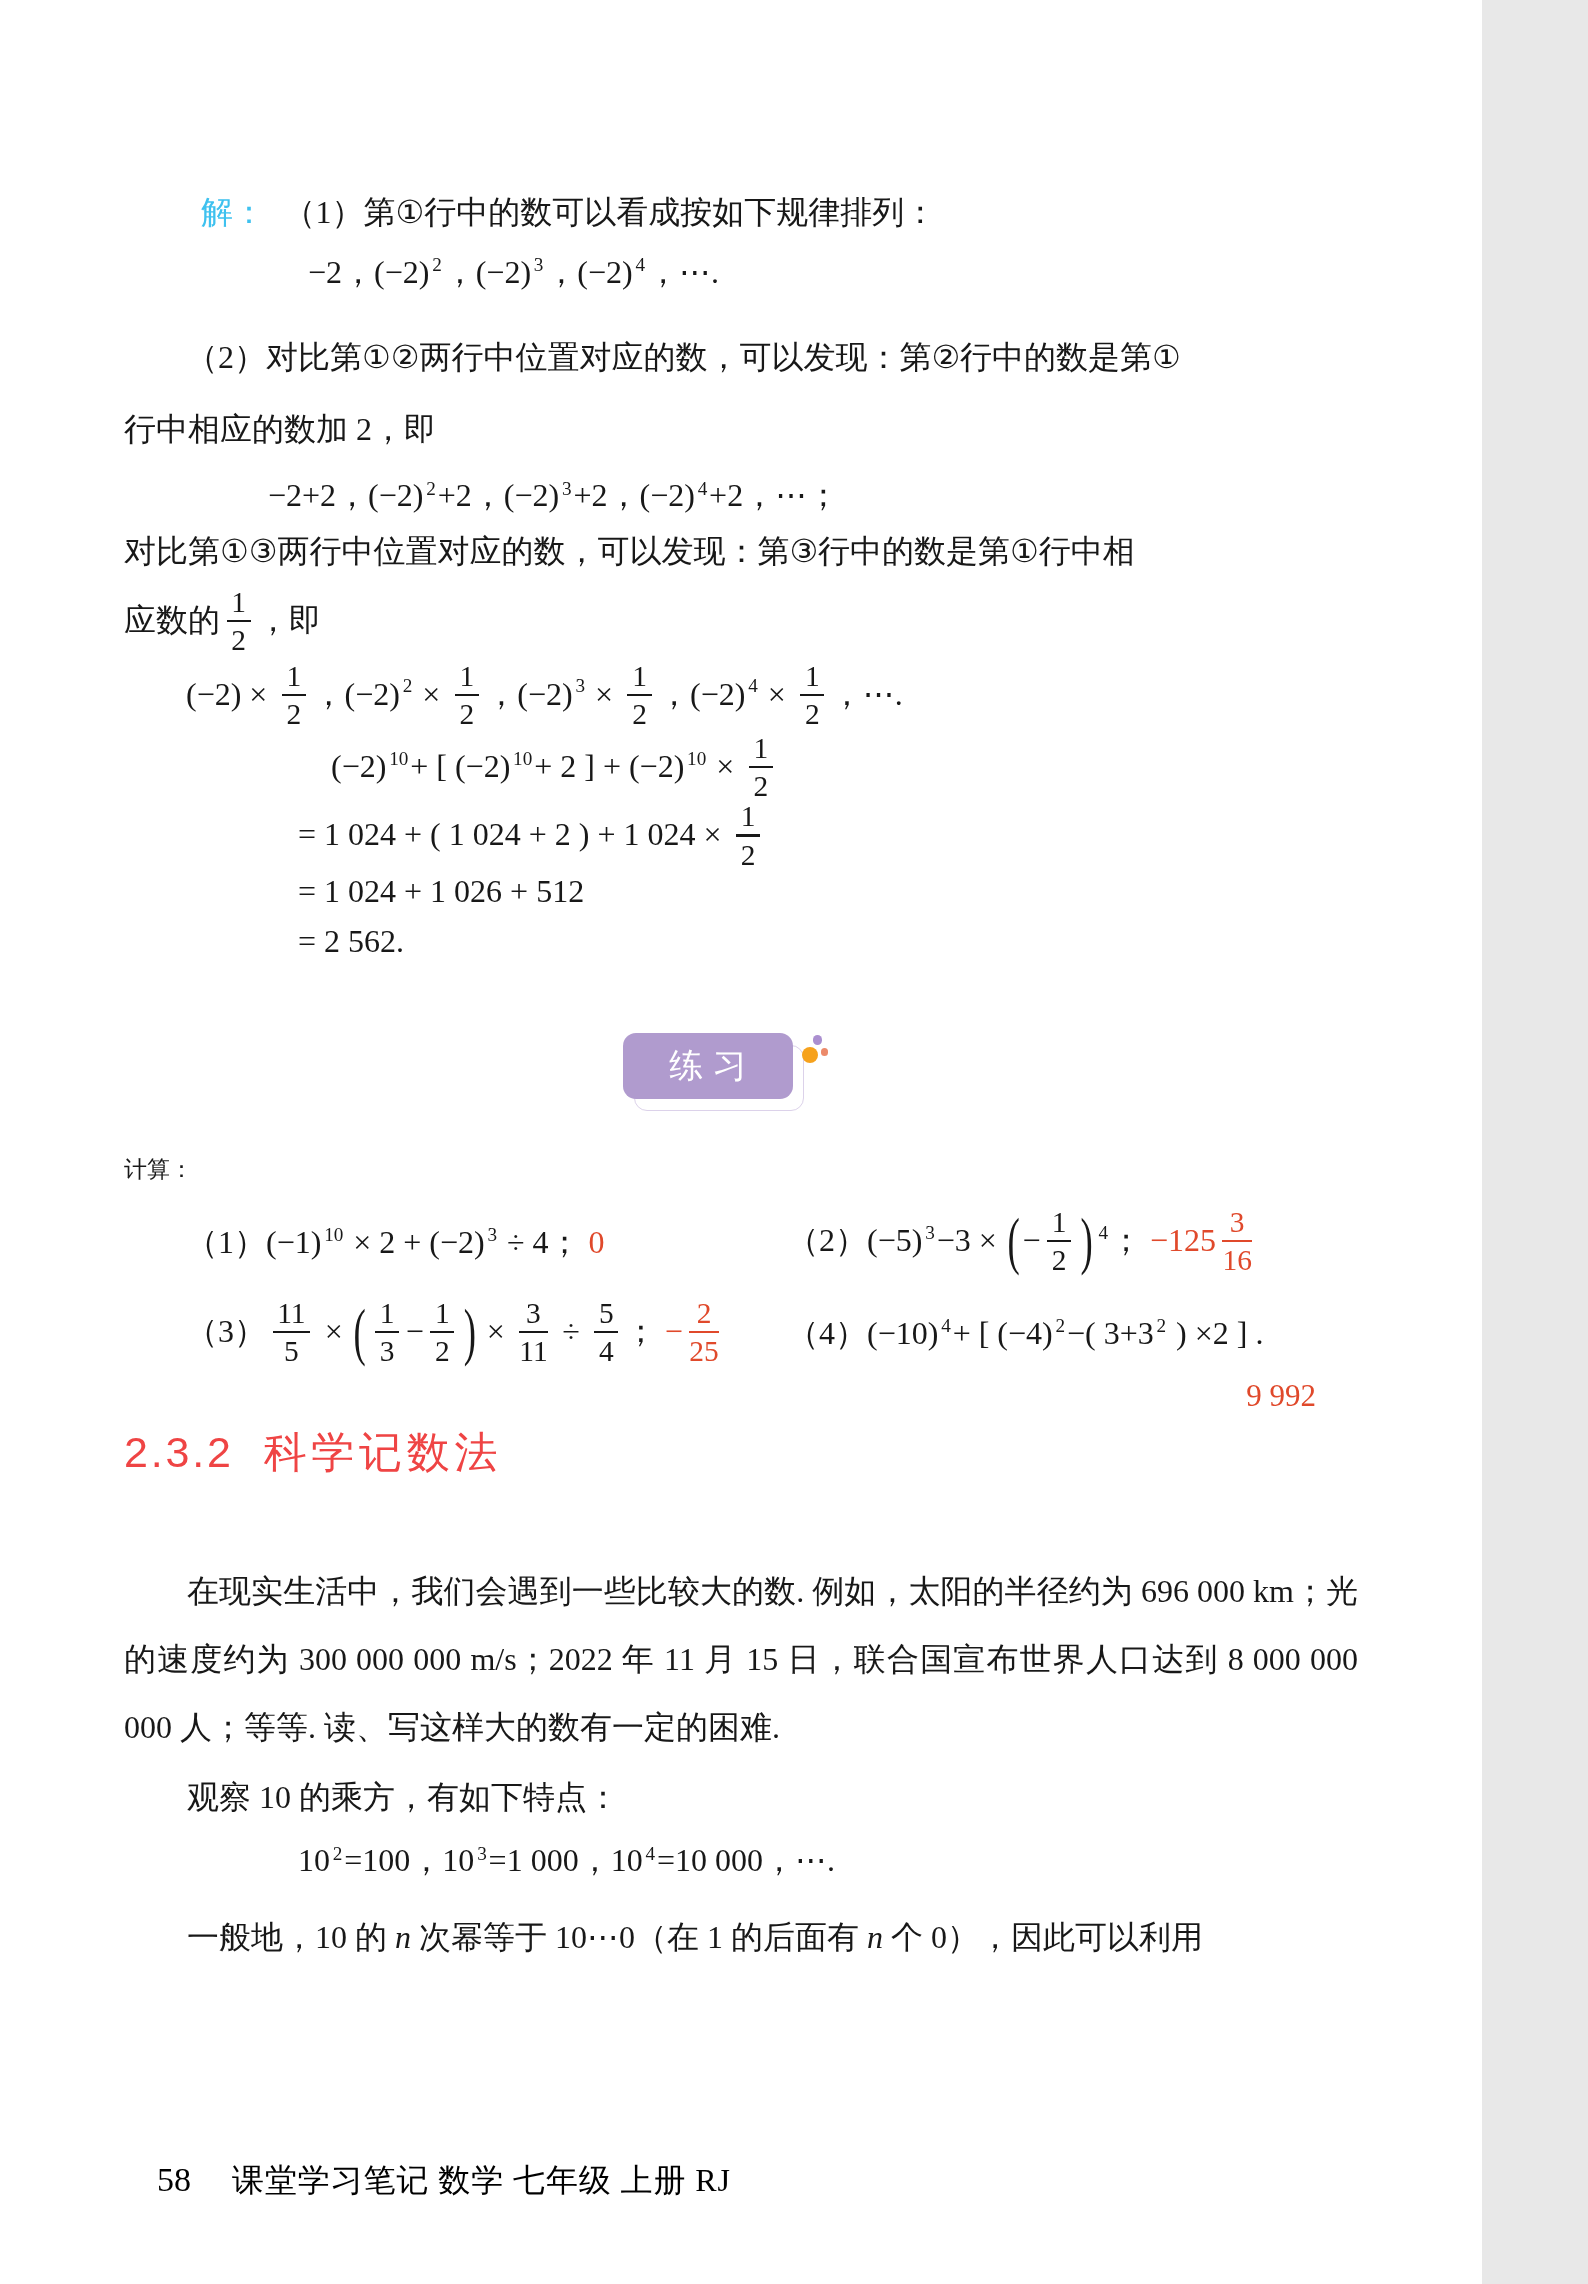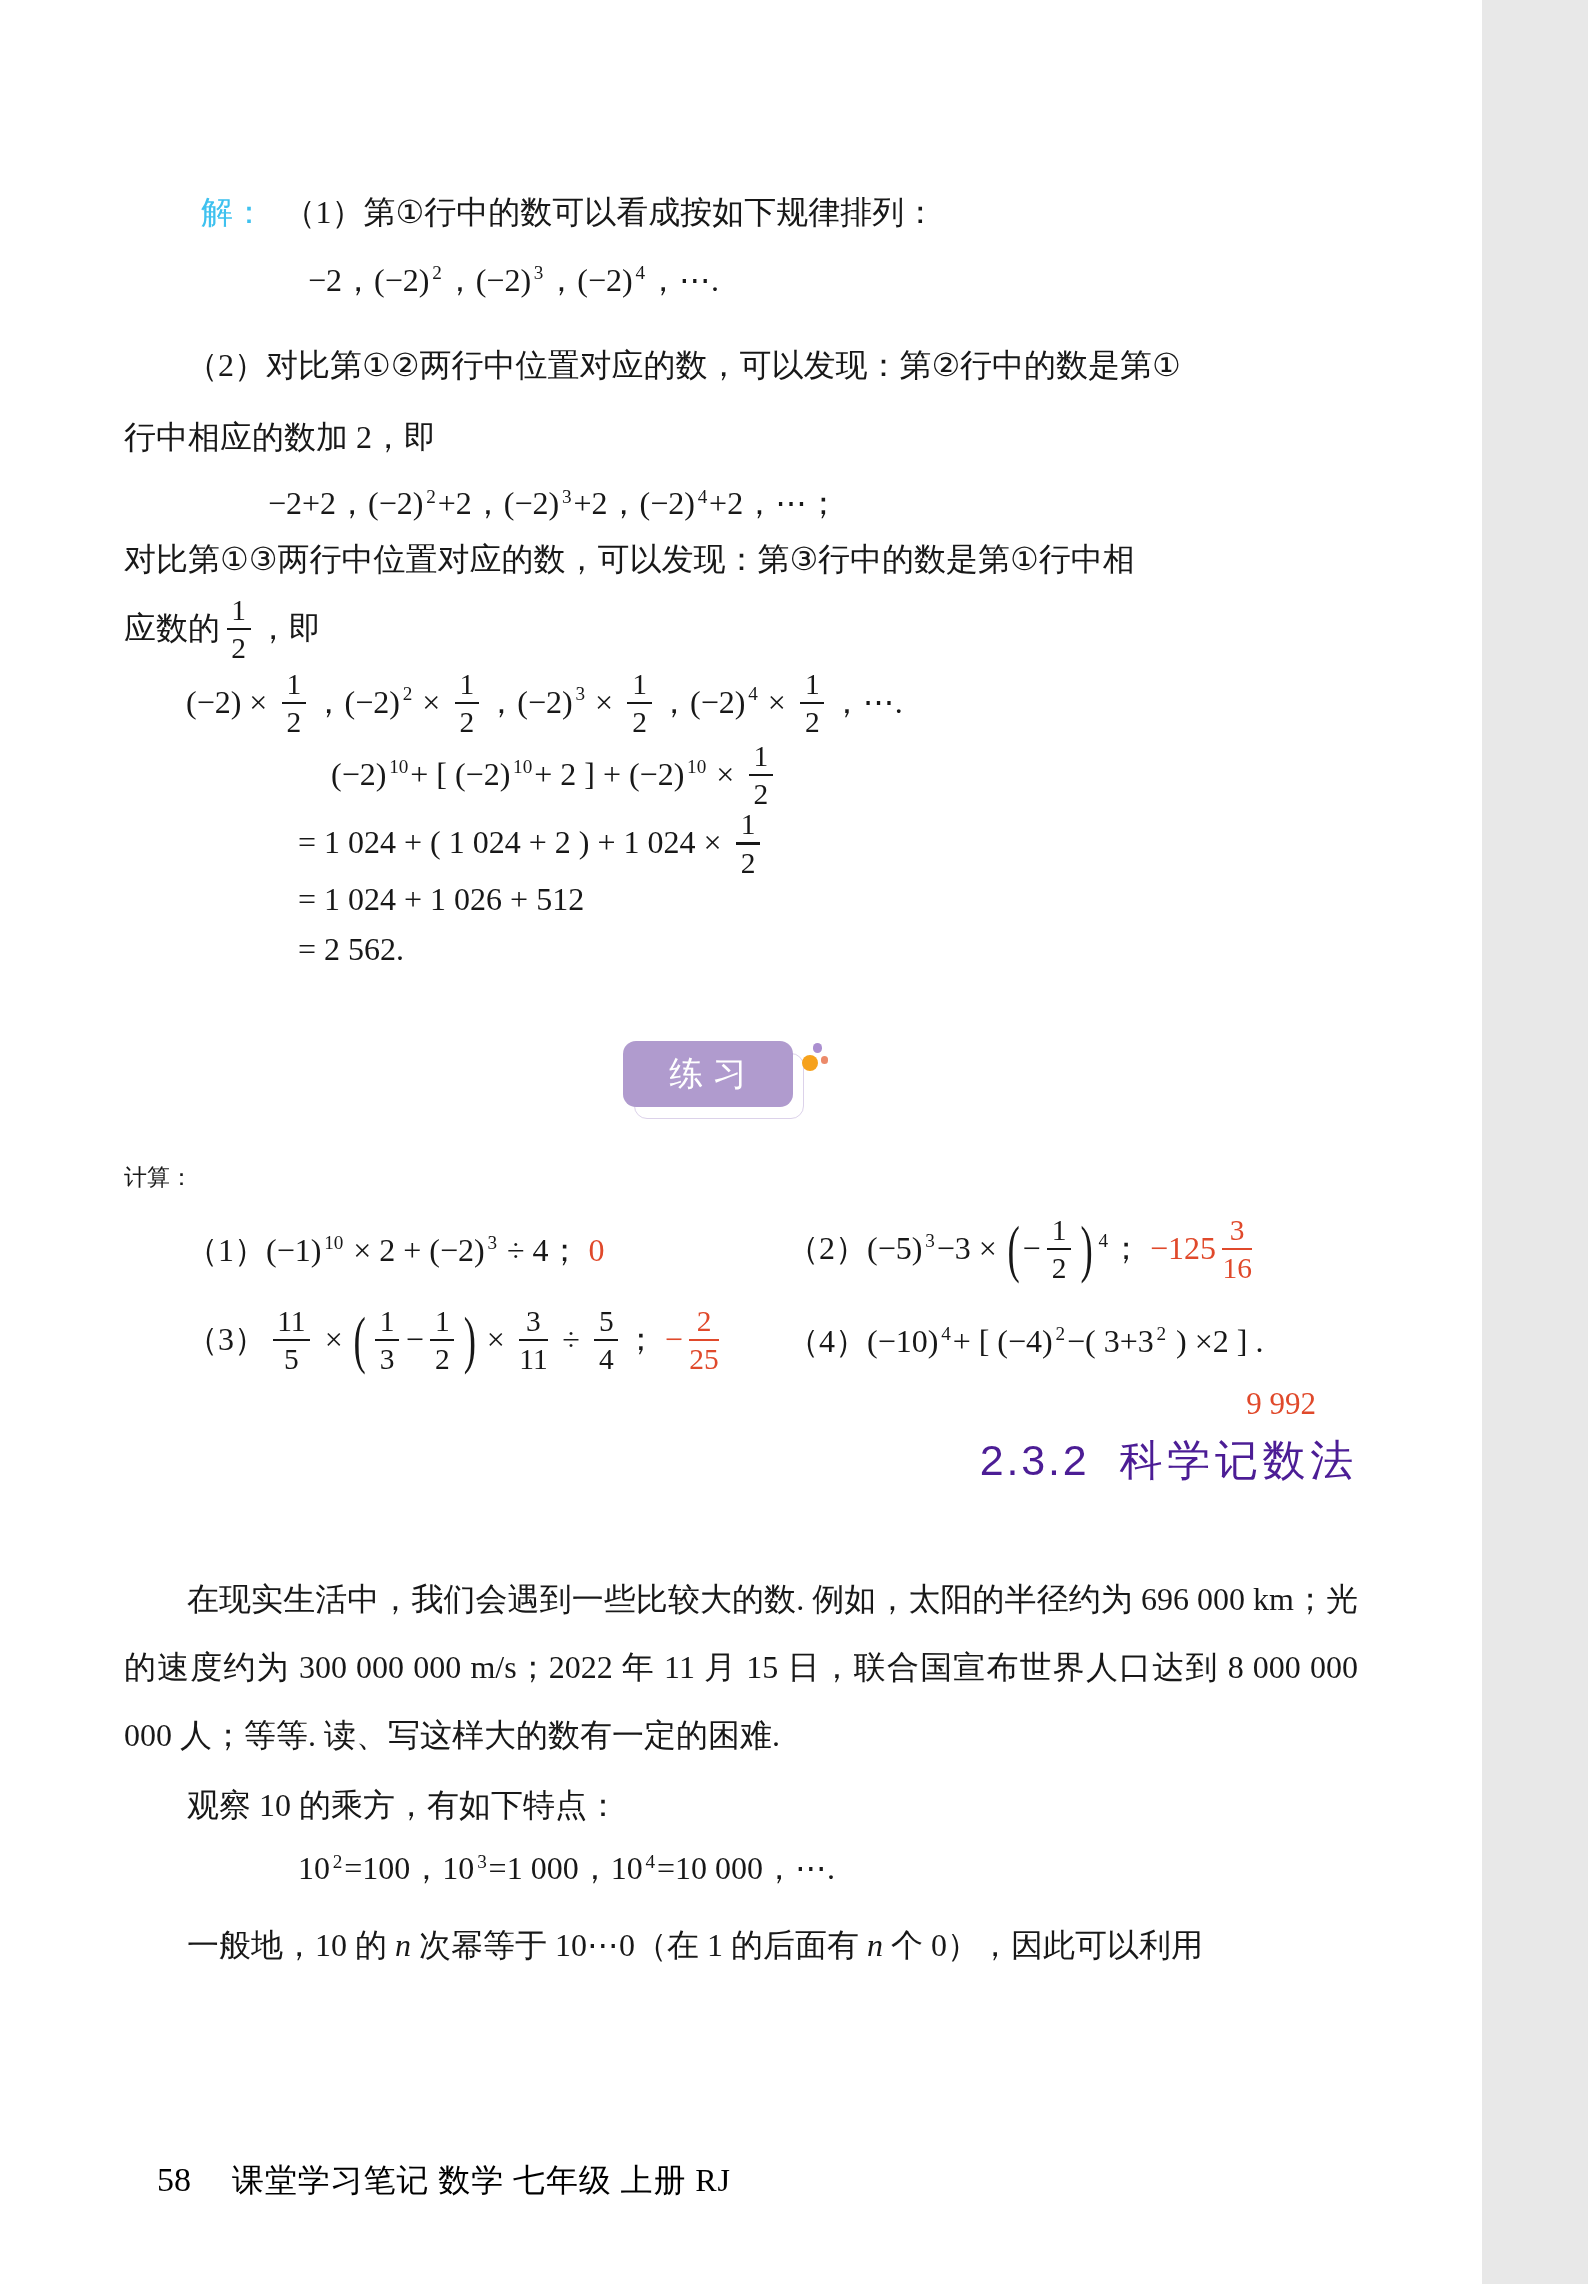--- a/index.html
+++ b/index.html
@@ -14,21 +14,21 @@
   .frac .fn{padding:0 4.7px 2.8px;}
   .frac .fbar{align-self:stretch;height:2.8px;background:currentColor;}
   .frac .fd{padding-top:2.8px;}
   .ans{color:#e0492b;}
   .lab{color:#3ec1ef;margin-right:18.6px;}
   .bigp{display:inline-block;transform:scaleY(1.75);font-size:1.15em;
     vertical-align:middle;padding:0 2.8px;position:relative;top:-2.8px;font-weight:400;}
   .it{font-style:italic;}
   
   .c1{margin-top:191px;padding-left:77px;}
-  .c2{margin-top:24px;padding-left:184px;}
+  .c2{margin-top:16px;padding-left:184px;}
   .c3{margin-top:41px;}
   .c3,.c9{padding-left:62px;}
   .c4{margin-top:28px;}
   .c5{margin-top:22.4px;padding-left:144px;}
   .c6{margin-top:11.2px;}
   .c7{margin-top:15px;}
   .c8{margin-top:5.6px;padding-left:62px;}
   .c9{margin-top:7.5px;}
   .c10{margin-top:3.7px;padding-left:207px;}
   .c11{margin-top:0;padding-left:174px;}
@@ -48,21 +48,21 @@
   .d3{left:18.6px;top:13px;width:7.5px;height:7.5px;background:#ec8a6a;}
   
   .calc-label{margin-top:43px;font-size:23px;}
   .prow{display:flex;align-items:center;padding-left:62px;margin-top:9.3px;}
   .prow .pl{width:601px;}
   .prow .pr{flex:1;}
   .r1{margin-top:13px;min-height:89px;}
   .r2{margin-top:1.9px;min-height:89px;}
   .ans-below{text-align:right;padding-right:42px;margin-top:0;font-size:31px;}
   
-  .sec{margin:9.3px 0 0 0;text-align:right;color:#4c1d95;font-weight:500;
+  .sec{margin:9.3px 0 0 0;text-align:left;color:#ef4444;font-weight:500;
     font-size:43px;font-family:"Liberation Sans","DejaVu Sans",sans-serif;letter-spacing:2.8px;}
   .sec-t{margin-left:30px;letter-spacing:4.7px;}
   
   .bp1{margin:75px 0 0 0;line-height:68px;text-align:justify;text-indent:63px;}
   .bp2{margin:1.9px 0 0 0;line-height:68px;text-indent:63px;}
   .pow10{margin-top:3.7px;padding-left:174px;line-height:52px;}
   .bp3{margin-top:17px;line-height:68px;text-indent:63px;}
   
   .footer{position:absolute;left:157px;top:2159px;display:flex;align-items:baseline;gap:41px;color:#000000;}
   .pgnum{font-size:34px;}

